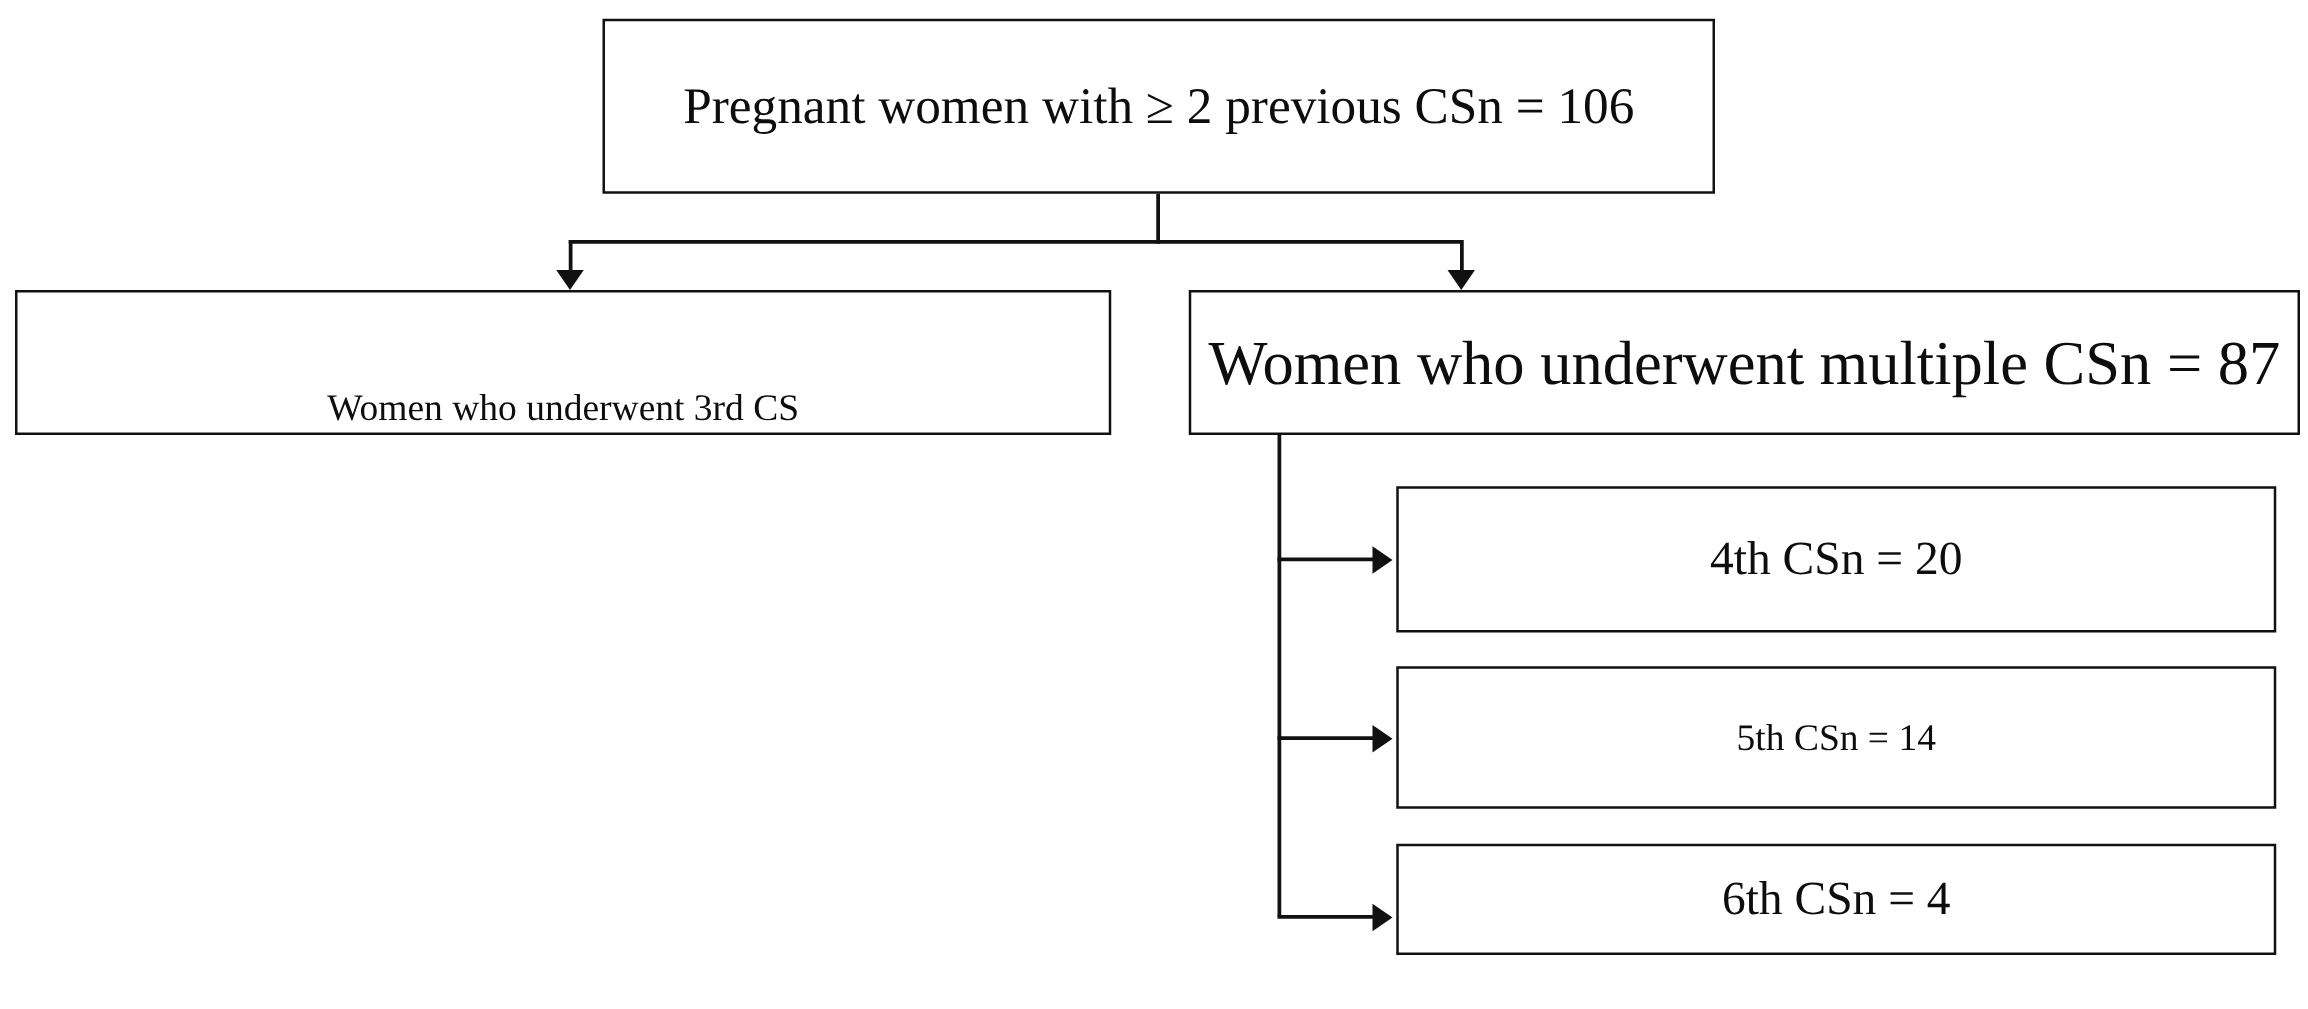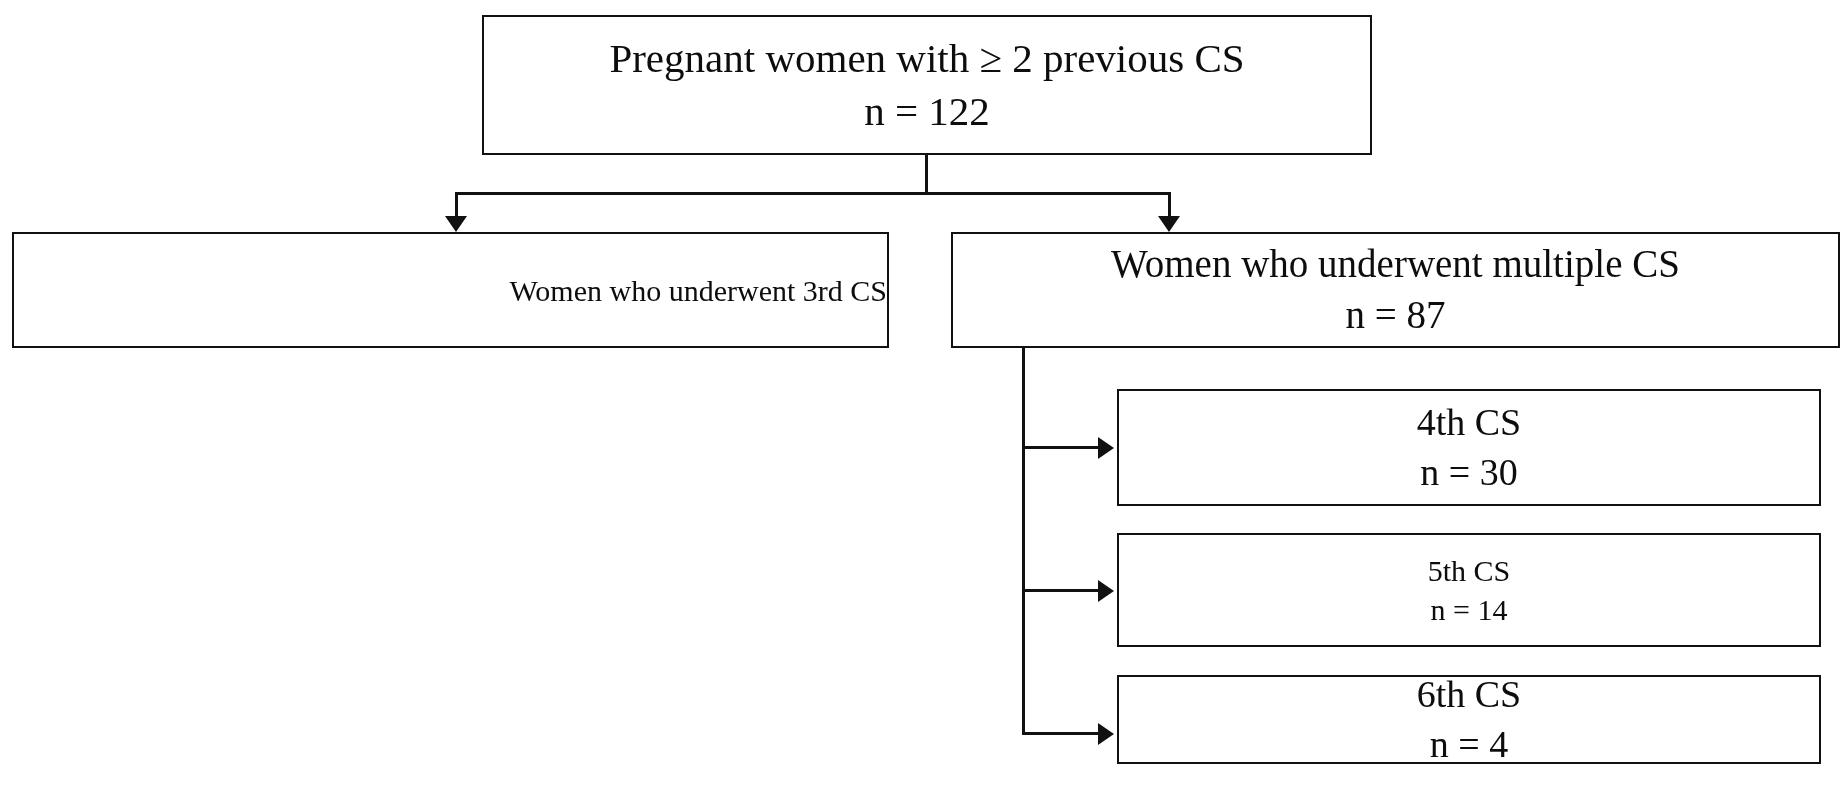--- a/index.html
+++ b/index.html
@@ -16,39 +16,39 @@
     overflow: hidden;
     font-family: "Liberation Serif", "DejaVu Serif", serif;
     color: #0d0d0d;
   }
   .node {
     position: absolute;
     box-sizing: border-box;
     border: 2px solid #111111;
     background: #ffffff;
     display: flex;
-    flex-direction: column;
+    flex-direction: row;
     align-items: center;
     justify-content: center;
     text-align: center;
     line-height: 1.30;
   }
   .node .line1 {
     display: block;
     white-space: nowrap;
   }
   .node .line2 {
     display: block;
     white-space: nowrap;
   }
 
   
   #node-root      { left: 482px;  top: 15px;  width: 890px; height: 140px; font-size: 41px; }
   #node-third     { left: 12px;   top: 232px; width: 877px; height: 116px; font-size: 30px; align-items: flex-end; }
-  #node-multiple  { left: 951px;  top: 232px; width: 889px; height: 116px; font-size: 39px; }
+  #node-multiple  { left: 951px;  top: 232px; width: 889px; height: 116px; font-size: 50px; }
   #node-fourth    { left: 1117px; top: 389px; width: 704px; height: 117px; font-size: 38px; }
   #node-fifth     { left: 1117px; top: 533px; width: 704px; height: 114px; font-size: 30px; }
   #node-sixth     { left: 1117px; top: 675px; width: 704px; height: 89px; font-size: 38px; }
 
   
   .conn-v {
     position: absolute;
     width: 0;
     border-left: 3px solid #111111;
   }
@@ -95,21 +95,21 @@
   #arm-sixth      { left: 1022px; top: 732px;  width: 78px; }
   #arrowh-sixth   { left: 1098px; top: 723px; }
 </style>
 </head>
 <body>
 
 <div id="canvas">
 
   <div class="node" id="node-root">
     <span class="line1">Pregnant women with ≥ 2 previous CS</span>
-    <span class="line2">n = 122</span>
+    <span class="line2">n = 106</span>
   </div>
 
   <div class="conn-v" id="stem-root"></div>
   <div class="conn-h" id="bar-split"></div>
   <div class="conn-h" id="bar-split-r"></div>
 
   <div class="conn-v" id="leg-left"></div>
   <div class="arrow-down" id="arrow-left"></div>
 
   <div class="conn-v" id="leg-right"></div>
@@ -130,21 +130,21 @@
   <div class="arrow-right" id="arrowh-fourth"></div>
 
   <div class="conn-h" id="arm-fifth"></div>
   <div class="arrow-right" id="arrowh-fifth"></div>
 
   <div class="conn-h" id="arm-sixth"></div>
   <div class="arrow-right" id="arrowh-sixth"></div>
 
   <div class="node" id="node-fourth">
     <span class="line1">4th CS</span>
-    <span class="line2">n = 30</span>
+    <span class="line2">n = 20</span>
   </div>
 
   <div class="node" id="node-fifth">
     <span class="line1">5th CS</span>
     <span class="line2">n = 14</span>
   </div>
 
   <div class="node" id="node-sixth">
     <span class="line1">6th CS</span>
     <span class="line2">n = 4</span>

